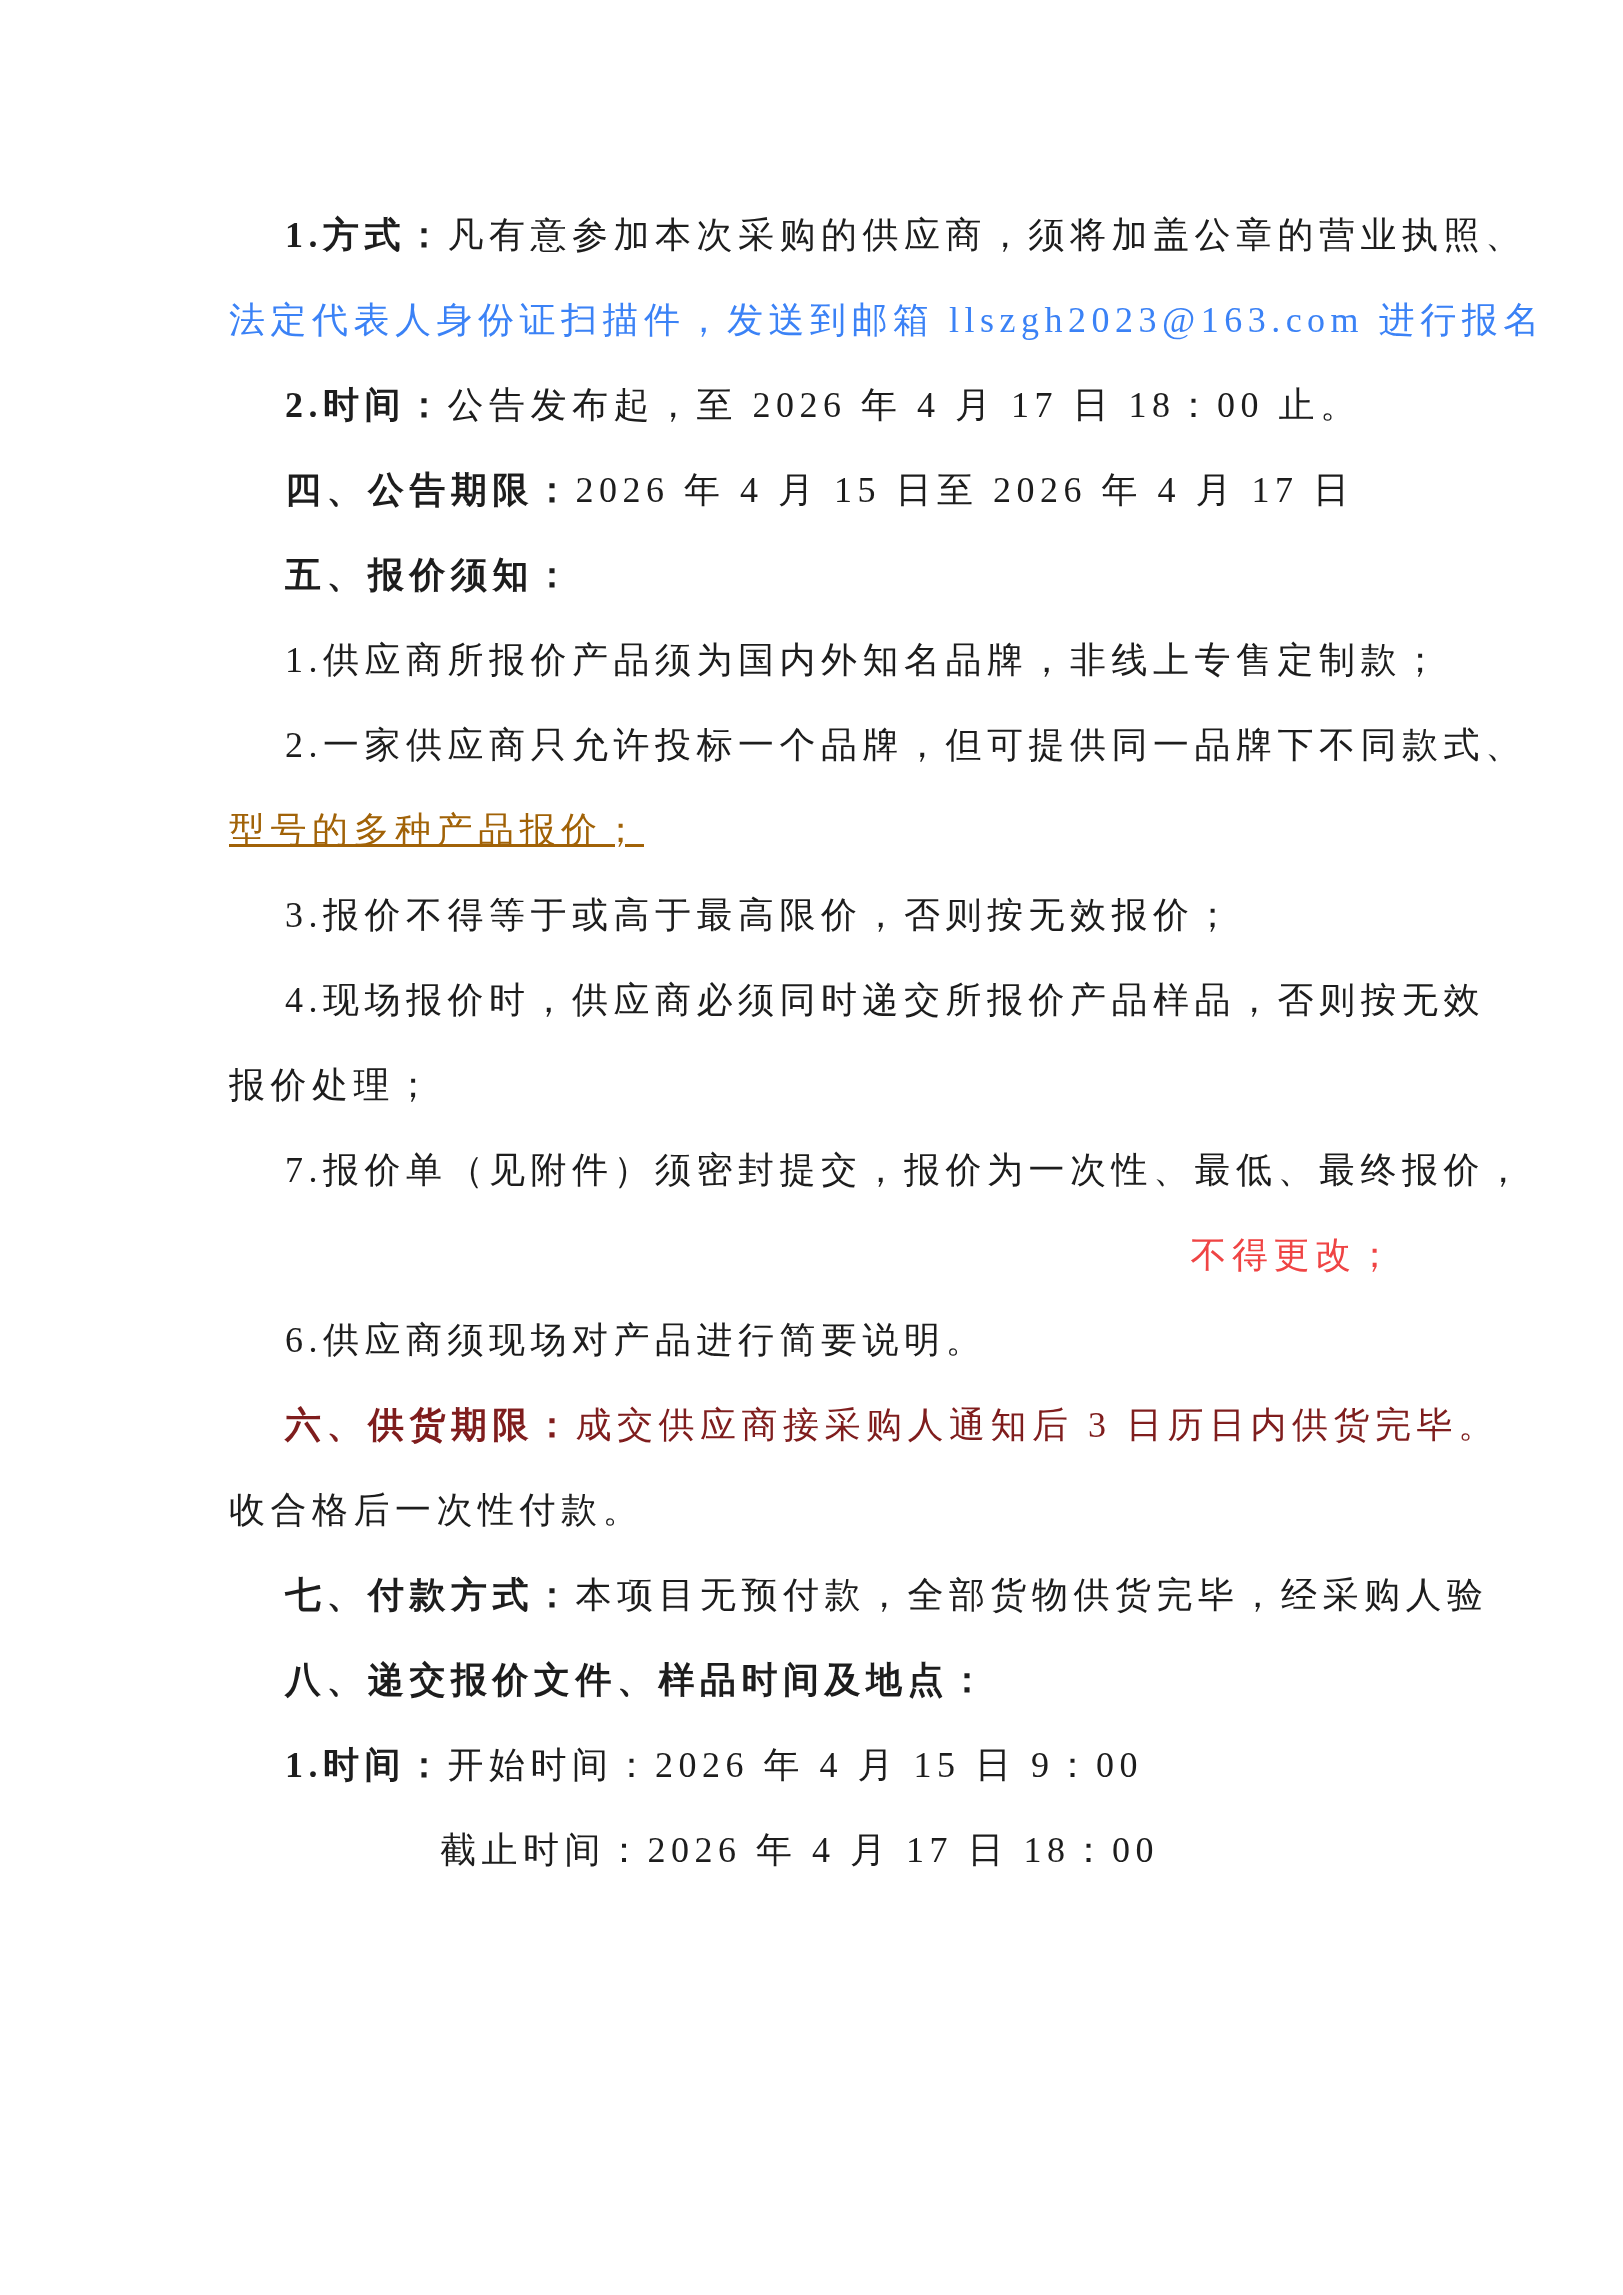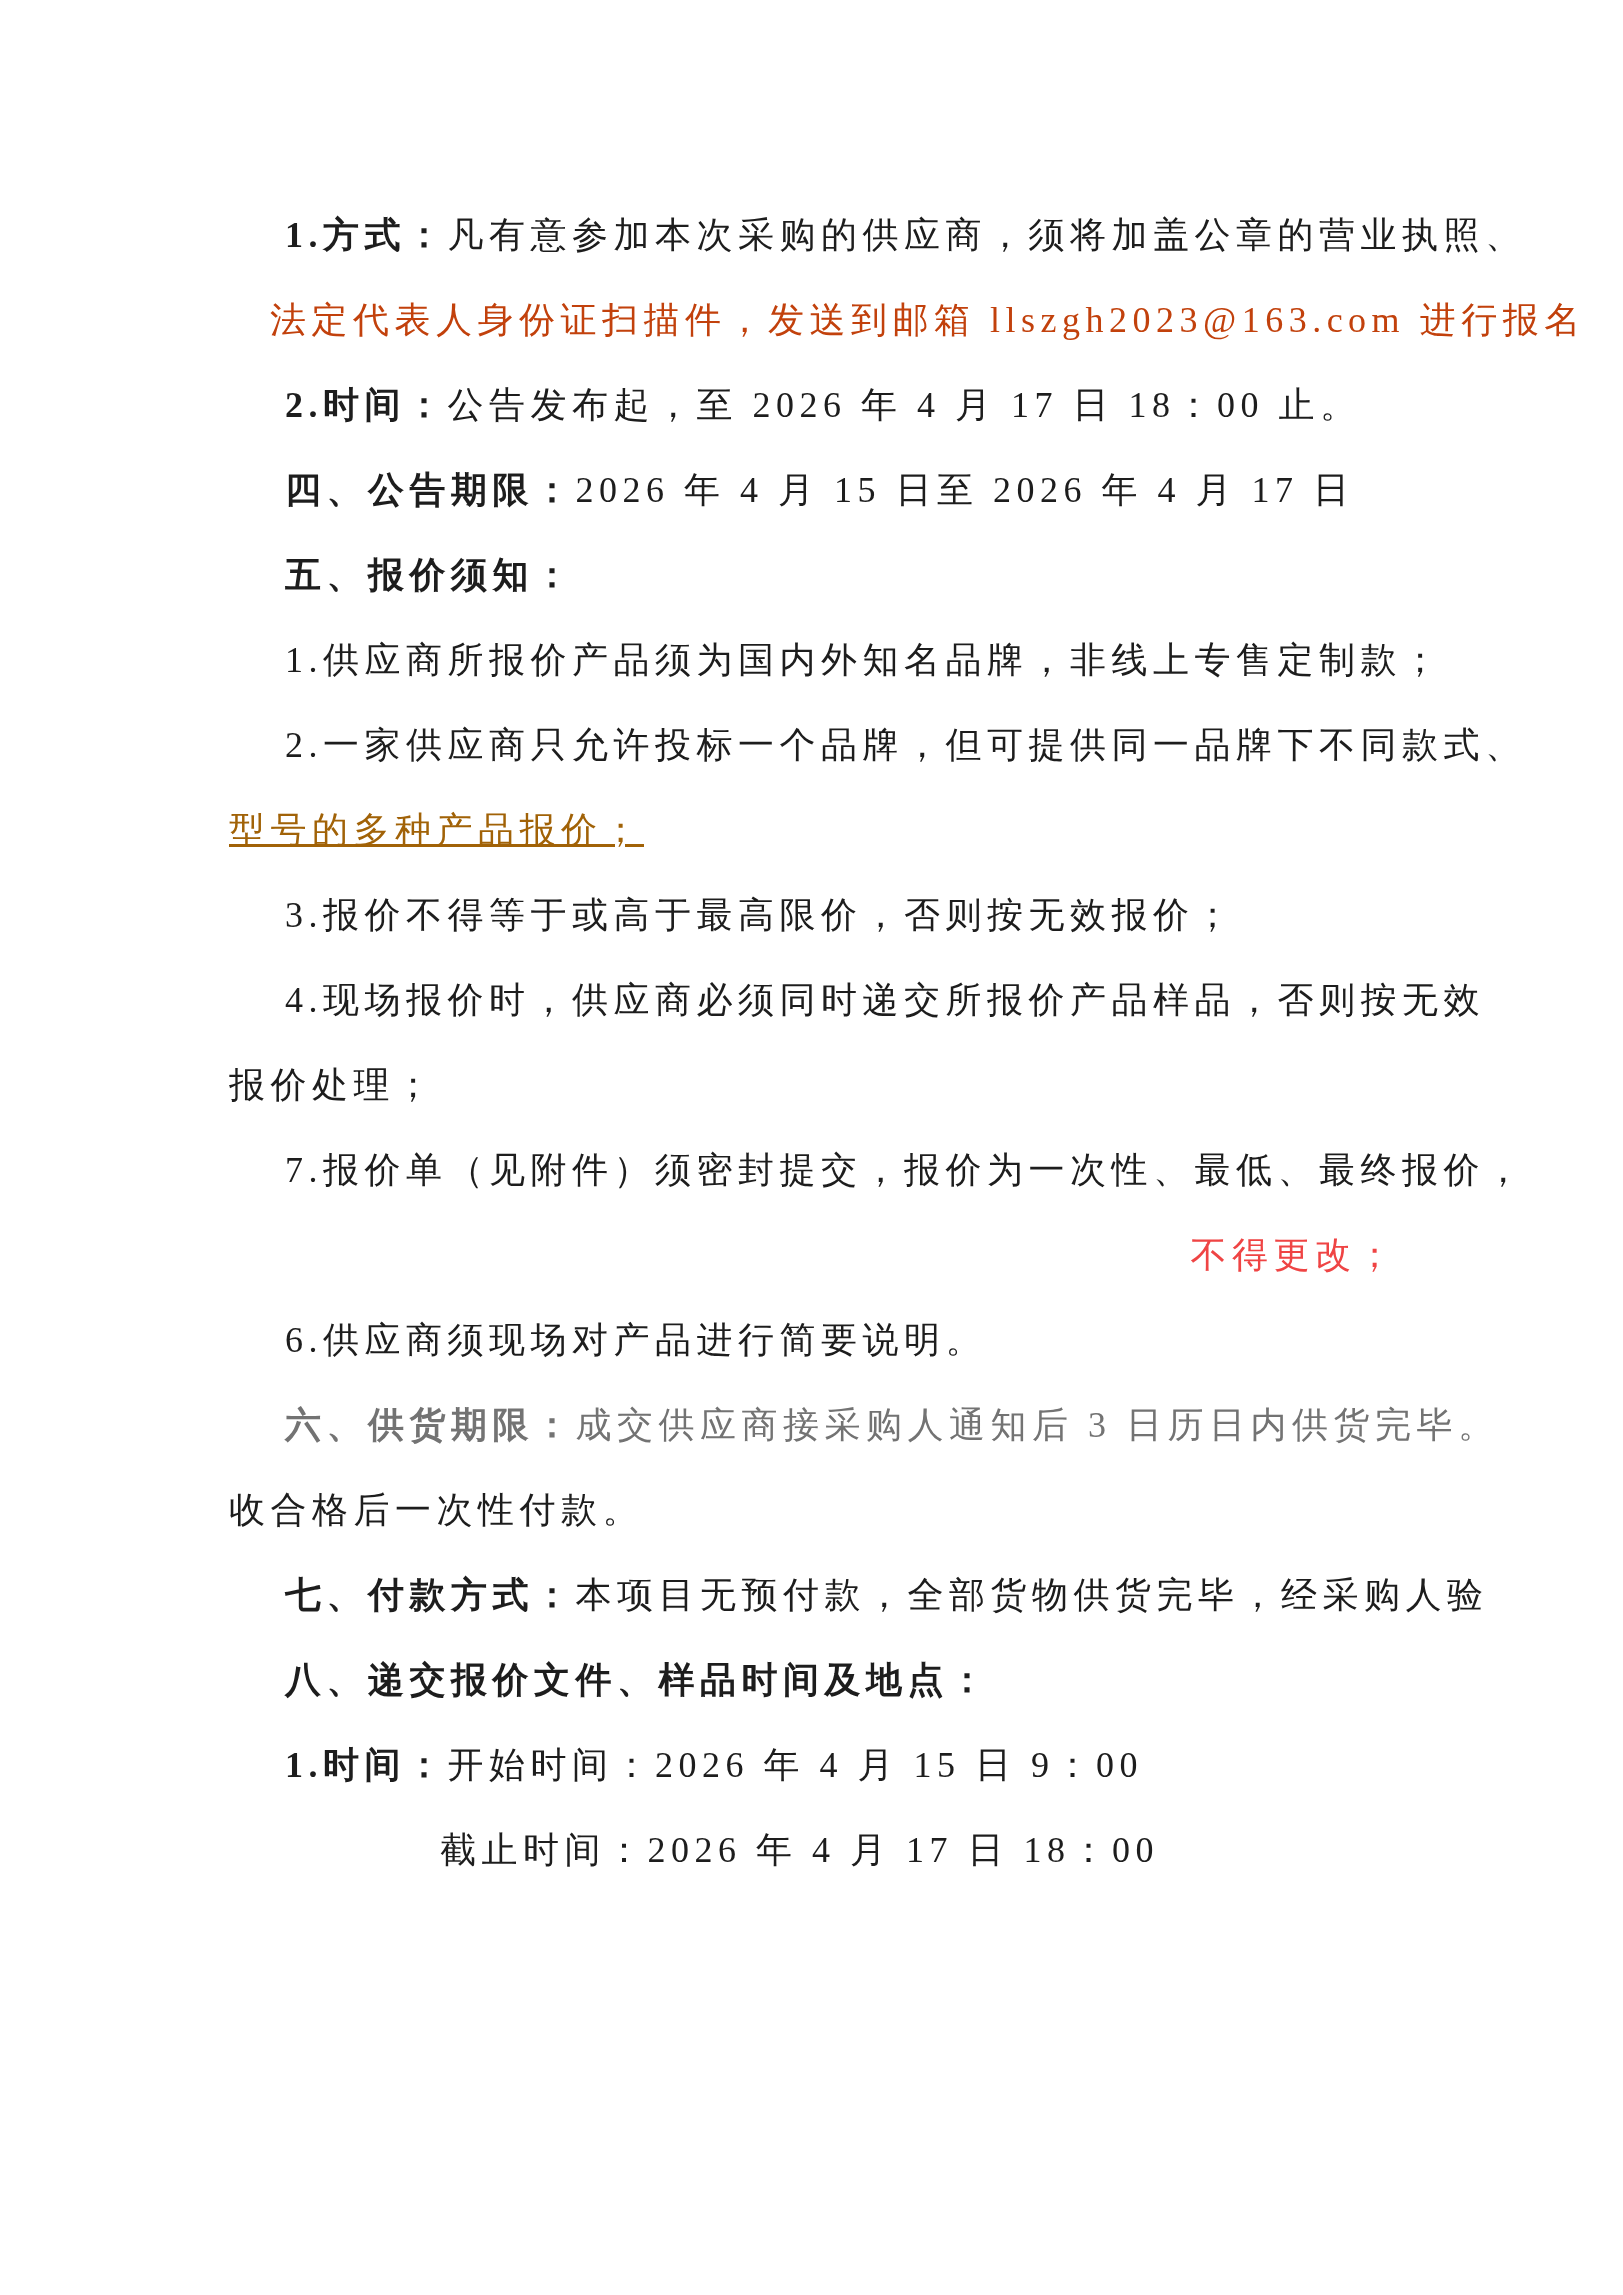--- a/index.html
+++ b/index.html
@@ -42,34 +42,34 @@
   .doc-line.deep   { padding-left: 211px; }
   .seg-bold   { font-weight: 700; }
   .seg-normal { font-weight: 400; }
 </style>
 </head>
 <body style="background: rgb(255, 255, 255);">
 
 <div class="page">
   <div class="doc-body">
       <div class="doc-line indent" style="color: rgb(29, 29, 29);"><span class="seg-bold">1.方式：</span><span class="seg-normal">凡有意参加本次采购的供应商，须将加盖公章的营业执照、</span></div>
-      <div class="doc-line flush" style="color: #c2410c; margin-left: 41px;"><span class="seg-normal">法定代表人身份证扫描件，发送到邮箱 llszgh2023@163.com 进行报名</span></div>
+      <div class="doc-line flush" style="color: #3b82f6;"><span class="seg-normal">法定代表人身份证扫描件，发送到邮箱 llszgh2023@163.com 进行报名</span></div>
       <div class="doc-line indent" style="color: rgb(29, 29, 29);"><span class="seg-bold">2.时间：</span><span class="seg-normal">公告发布起，至 2026 年 4 月 17 日 18：00 止。</span></div>
       <div class="doc-line indent" style="color: rgb(29, 29, 29);"><span class="seg-bold">四、公告期限：</span><span class="seg-normal">2026 年 4 月 15 日至 2026 年 4 月 17 日</span></div>
       <div class="doc-line indent" style="color: rgb(29, 29, 29);"><span class="seg-bold">五、报价须知：</span></div>
       <div class="doc-line indent" style="color: rgb(29, 29, 29);"><span class="seg-normal">1.供应商所报价产品须为国内外知名品牌，非线上专售定制款；</span></div>
       <div class="doc-line indent" style="color: rgb(29, 29, 29);"><span class="seg-normal">2.一家供应商只允许投标一个品牌，但可提供同一品牌下不同款式、</span></div>
       <div class="doc-line flush" style="color: #a16207; text-decoration: underline;"><span class="seg-normal">型号的多种产品报价；</span></div>
       <div class="doc-line indent" style="color: rgb(29, 29, 29);"><span class="seg-normal">3.报价不得等于或高于最高限价，否则按无效报价；</span></div>
       <div class="doc-line indent" style="color: rgb(29, 29, 29);"><span class="seg-normal">4.现场报价时，供应商必须同时递交所报价产品样品，否则按无效</span></div>
       <div class="doc-line flush" style="color: rgb(29, 29, 29);"><span class="seg-normal">报价处理；</span></div>
       <div class="doc-line indent" style="color: rgb(29, 29, 29);"><span class="seg-normal">7.报价单（见附件）须密封提交，报价为一次性、最低、最终报价，</span></div>
       <div class="doc-line flush" style="color: #ef4444; text-align: right;"><span class="seg-normal">不得更改；</span></div>
       <div class="doc-line indent" style="color: rgb(29, 29, 29);"><span class="seg-normal">6.供应商须现场对产品进行简要说明。</span></div>
-      <div class="doc-line indent" style="color: #737373;"><span class="seg-bold">六、供货期限：</span><span class="seg-normal">成交供应商接采购人通知后 3 日历日内供货完毕。</span></div>
+      <div class="doc-line indent" style="color: #7f1d1d;"><span class="seg-bold">六、供货期限：</span><span class="seg-normal">成交供应商接采购人通知后 3 日历日内供货完毕。</span></div>
       <div class="doc-line flush" style="color: rgb(29, 29, 29);"><span class="seg-normal">收合格后一次性付款。</span></div>
       <div class="doc-line indent" style="color: rgb(29, 29, 29);"><span class="seg-bold">七、付款方式：</span><span class="seg-normal">本项目无预付款，全部货物供货完毕，经采购人验</span></div>
       <div class="doc-line indent" style="color: rgb(29, 29, 29);"><span class="seg-bold">八、递交报价文件、样品时间及地点：</span></div>
       <div class="doc-line indent" style="color: rgb(29, 29, 29);"><span class="seg-bold">1.时间：</span><span class="seg-normal">开始时间：2026 年 4 月 15 日 9：00</span></div>
       <div class="doc-line deep" style="color: rgb(29, 29, 29);"><span class="seg-normal">截止时间：2026 年 4 月 17 日 18：00</span></div>
     </div>
 </div>
 
 
 </body></html>

